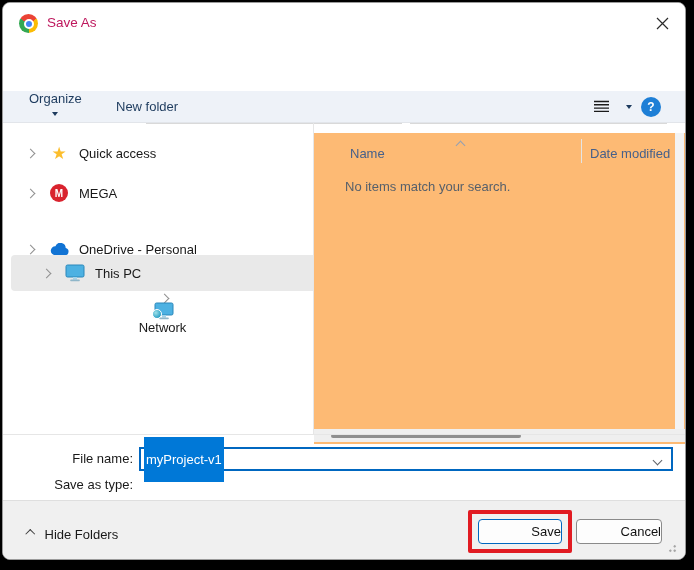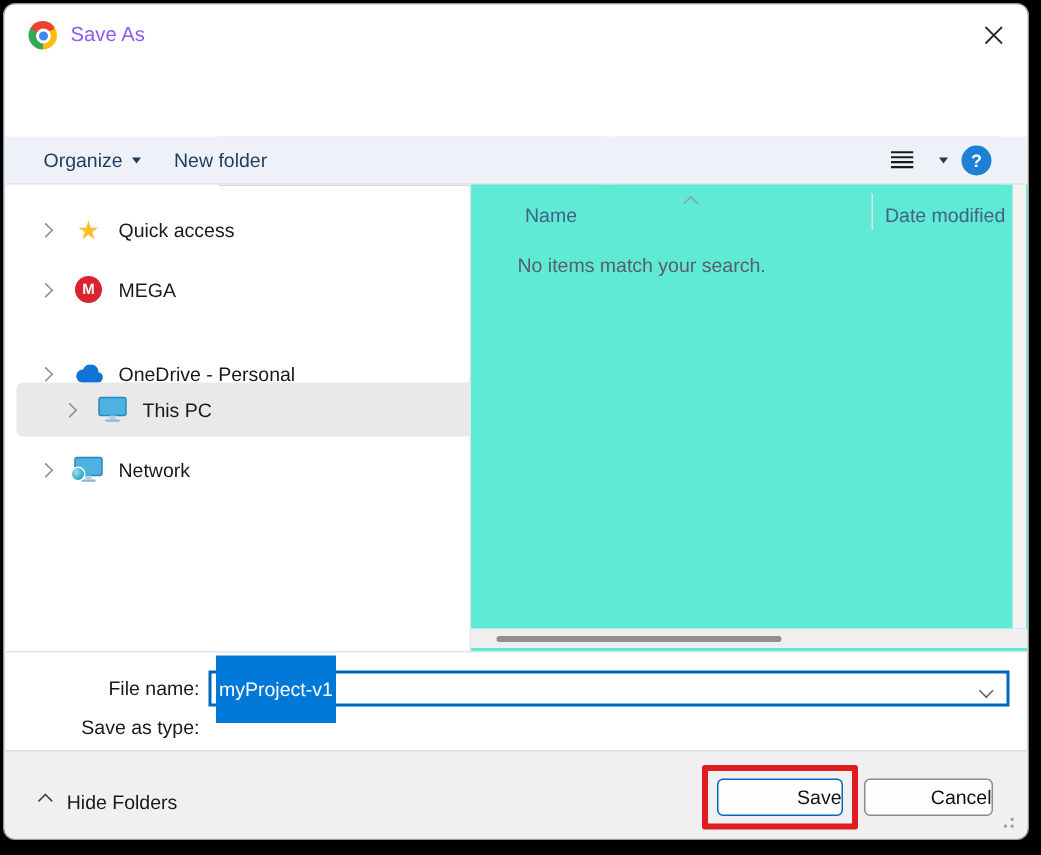--- a/index.html
+++ b/index.html
@@ -11,21 +11,21 @@
     position:absolute;left:2px;top:2px;width:682px;height:556px;
     background:#fff;border:1px solid #9b9b9b;border-radius:8px;overflow:hidden;
     font-size:13px;color:#191919;
   }
   
   .titlebar{position:absolute;left:0;top:0;right:0;height:40px;background:#fff;}
   .chrome{position:absolute;left:16px;top:11px;width:19px;height:19px;border-radius:50%;
     background:conic-gradient(from -60deg,#ea4335 0 120deg,#fbbc05 0 240deg,#34a853 0 360deg);}
   .chrome::after{content:"";position:absolute;left:4.5px;top:4.5px;width:10px;height:10px;
     border-radius:50%;background:#4285f4;border:2px solid #fff;box-sizing:border-box;}
-  .win-title{position:absolute;left:44px;top:0;line-height:40px;font-size:13.5px;color:#8b5cf6;}
+  .win-title{position:absolute;left:44px;top:0;line-height:40px;font-size:13.5px;color:#be185d;}
   .close-btn{position:absolute;right:14px;top:11px;width:18px;height:18px;display:flex;
     align-items:center;justify-content:center;cursor:default;}
   
   .navrow{position:absolute;left:0;top:40px;right:0;height:48px;background:#fff;}
   .nav-glyph{position:absolute;font-size:18px;line-height:18px;top:55px;}
   .back{left:21px;color:#6e6e6e;}
   .forward{left:56px;color:#a2a2a2;}
   .updir{left:112px;color:#595959;font-size:17px;}
   .cv{display:inline-block;width:6px;height:6px;border-right:1.4px solid currentColor;
     border-bottom:1.4px solid currentColor;}
@@ -39,21 +39,21 @@
   .crumb{color:#1a1a1a;}
   .addr-chev{margin-left:auto;color:#5f6368;}
   .searchbox{position:absolute;left:407px;top:48px;width:257px;height:33px;box-sizing:border-box;
     border:1px solid #d9d9d9;background:#fff;display:flex;align-items:center;padding:0 10px 0 15px;gap:12px;}
   .searchbox input{border:none;outline:none;flex:1;font:13px "Liberation Sans",sans-serif;color:#1a1a1a;background:transparent;}
   .searchbox input::placeholder{color:#757575;opacity:1;}
   
   .toolbar{position:absolute;left:0;top:88px;right:0;height:32px;background:#eef2f8;
     border-bottom:1px solid #e2e5ea;box-sizing:border-box;}
   .tb-item{position:absolute;top:0;height:31px;display:flex;align-items:center;gap:6px;color:#1d3b5e;}
-  .organize{left:26px;}
+  .organize{left:26px;flex-direction:column;}
   .newfolder{left:113px;}
   .tri{width:0;height:0;border-left:3.8px solid transparent;border-right:3.8px solid transparent;
     border-top:4.6px solid currentColor;display:inline-block;}
   .view-btn{left:auto;right:76px;color:#1a1a1a;}
   .view-dd{left:auto;right:53px;color:#1d3b5e;}
   .help-btn{position:absolute;right:24px;top:6px;width:20px;height:20px;border-radius:50%;
     background:#1e7fd6;color:#fff;font-size:12px;font-weight:bold;display:flex;align-items:center;justify-content:center;}
   
   .side-item{position:absolute;left:8px;width:294px;height:36px;border-radius:4px;
     display:flex;align-items:center;}
@@ -62,21 +62,21 @@
   .side-icon{margin-left:11px;width:22px;display:flex;justify-content:center;align-items:center;}
   .side-label{margin-left:9px;color:#191919;}
   .star-glyph{color:#fcbe2d;font-size:17px;line-height:17px;}
   .mega-badge{width:18px;height:18px;border-radius:50%;background:#d9232e;color:#fff;
     font-size:10px;font-weight:bold;display:flex;align-items:center;justify-content:center;}
   .net-wrap{position:relative;width:20px;height:18px;}
   .globe{position:absolute;left:-2px;top:7px;width:10px;height:10px;border-radius:50%;
     background:radial-gradient(circle at 35% 35%,#9fe0e8,#2fa3c7 70%);border:1px solid #fff;box-sizing:border-box;}
   
   .vdivider{position:absolute;left:310px;top:120px;width:1px;height:311px;background:#e6e6e6;}
-  .main{position:absolute;left:311px;top:120px;width:371px;height:311px;background:#5eead4;}
+  .main{position:absolute;left:311px;top:130px;width:371px;height:311px;background:#fdba74;}
   .sort-caret{position:absolute;left:143px;top:4px;color:#93a0b4;}
   .col-head{position:absolute;top:9px;height:24px;line-height:24px;color:#46608a;}
   .col-name{left:36px;}
   .col-divider{position:absolute;left:267px;top:6px;width:1px;height:24px;background:#e4e4e4;}
   .col-date{left:276px;}
   .empty-msg{position:absolute;left:31px;top:46px;color:#57606a;}
   .vtrack{position:absolute;right:1px;top:0;width:9px;height:296px;background:#f3f3f3;}
   .htrack{position:absolute;left:0;top:296px;width:371px;height:13px;background:#efefef;}
   .hthumb{position:absolute;left:17px;top:5px;width:190px;height:4px;background:#8f8f8f;border-radius:2px;}
   .fields-sep{position:absolute;left:0;top:431px;right:0;height:1px;background:#e6e6e6;}
@@ -222,21 +222,21 @@
       </span>
     <span class="side-icon">
       <svg width="20" height="18" viewBox="0 0 20 18">
           <rect x="1" y="1" width="18" height="12" rx="1.5" fill="#4db1e2" stroke="#2a87ba"></rect>
           <rect x="8" y="13" width="4" height="2.6" fill="#a6d3e8"></rect>
           <rect x="5.2" y="15.6" width="9.6" height="1.6" rx="0.8" fill="#8fb6c9"></rect>
         </svg>
     </span>
     <span class="side-label">This PC</span>
   </div>
-  <div class="side-item" style="top:292px;">
+  <div class="side-item" style="top:292px;flex-direction:column;">
     <span class="side-chev">
         <span class="cv right"></span>
       </span>
     <span class="side-icon">
       <span class="net-wrap">
         <svg width="20" height="18" viewBox="0 0 20 18">
             <rect x="1" y="1" width="18" height="12" rx="1.5" fill="#4db1e2" stroke="#2a87ba"></rect>
             <rect x="8" y="13" width="4" height="2.6" fill="#a6d3e8"></rect>
             <rect x="5.2" y="15.6" width="9.6" height="1.6" rx="0.8" fill="#8fb6c9"></rect>
           </svg>

